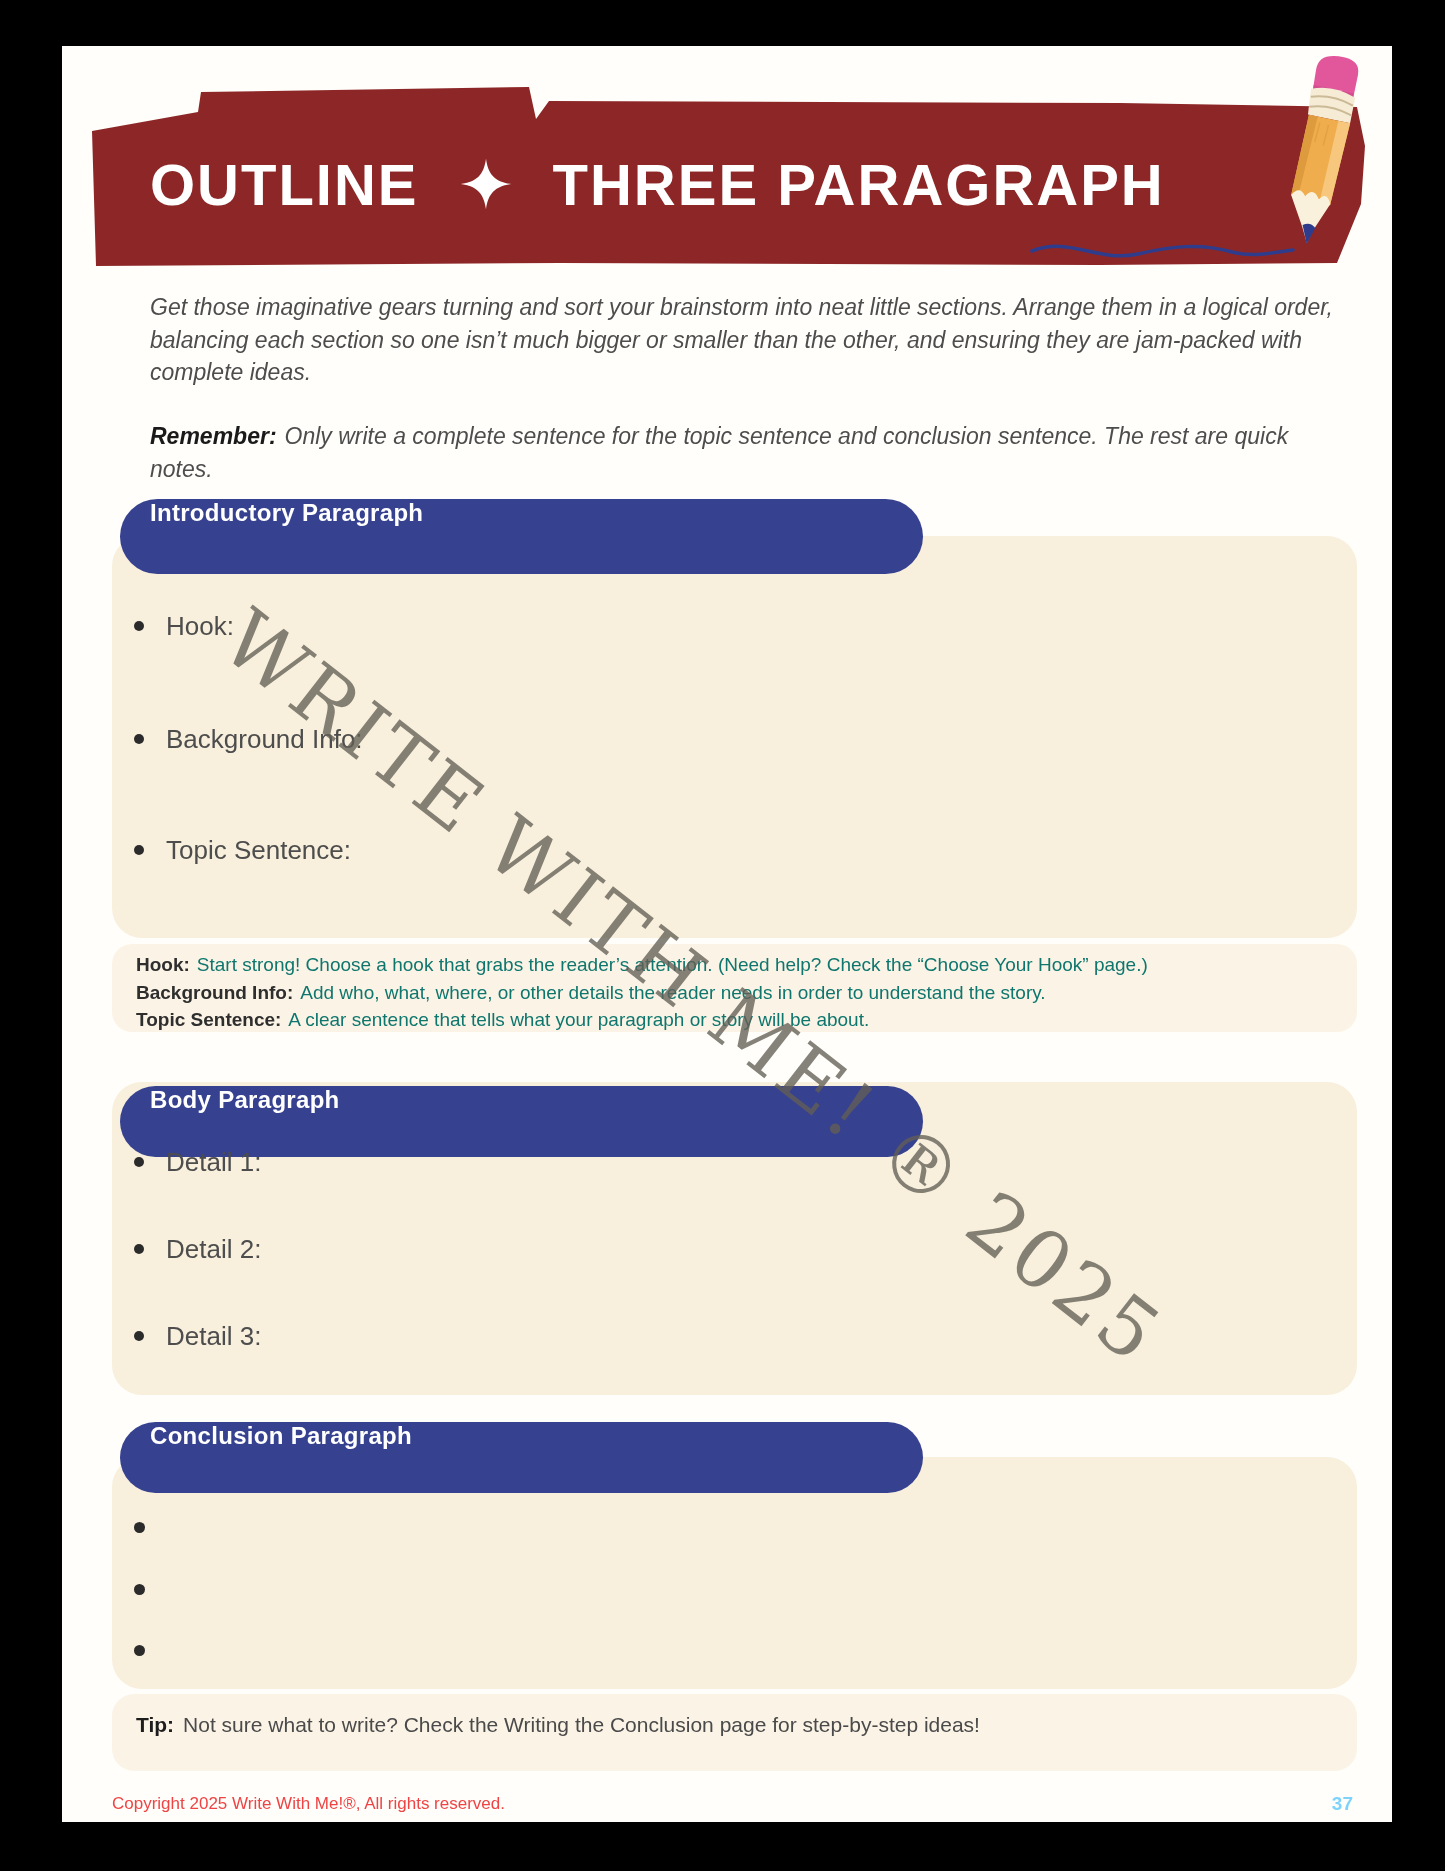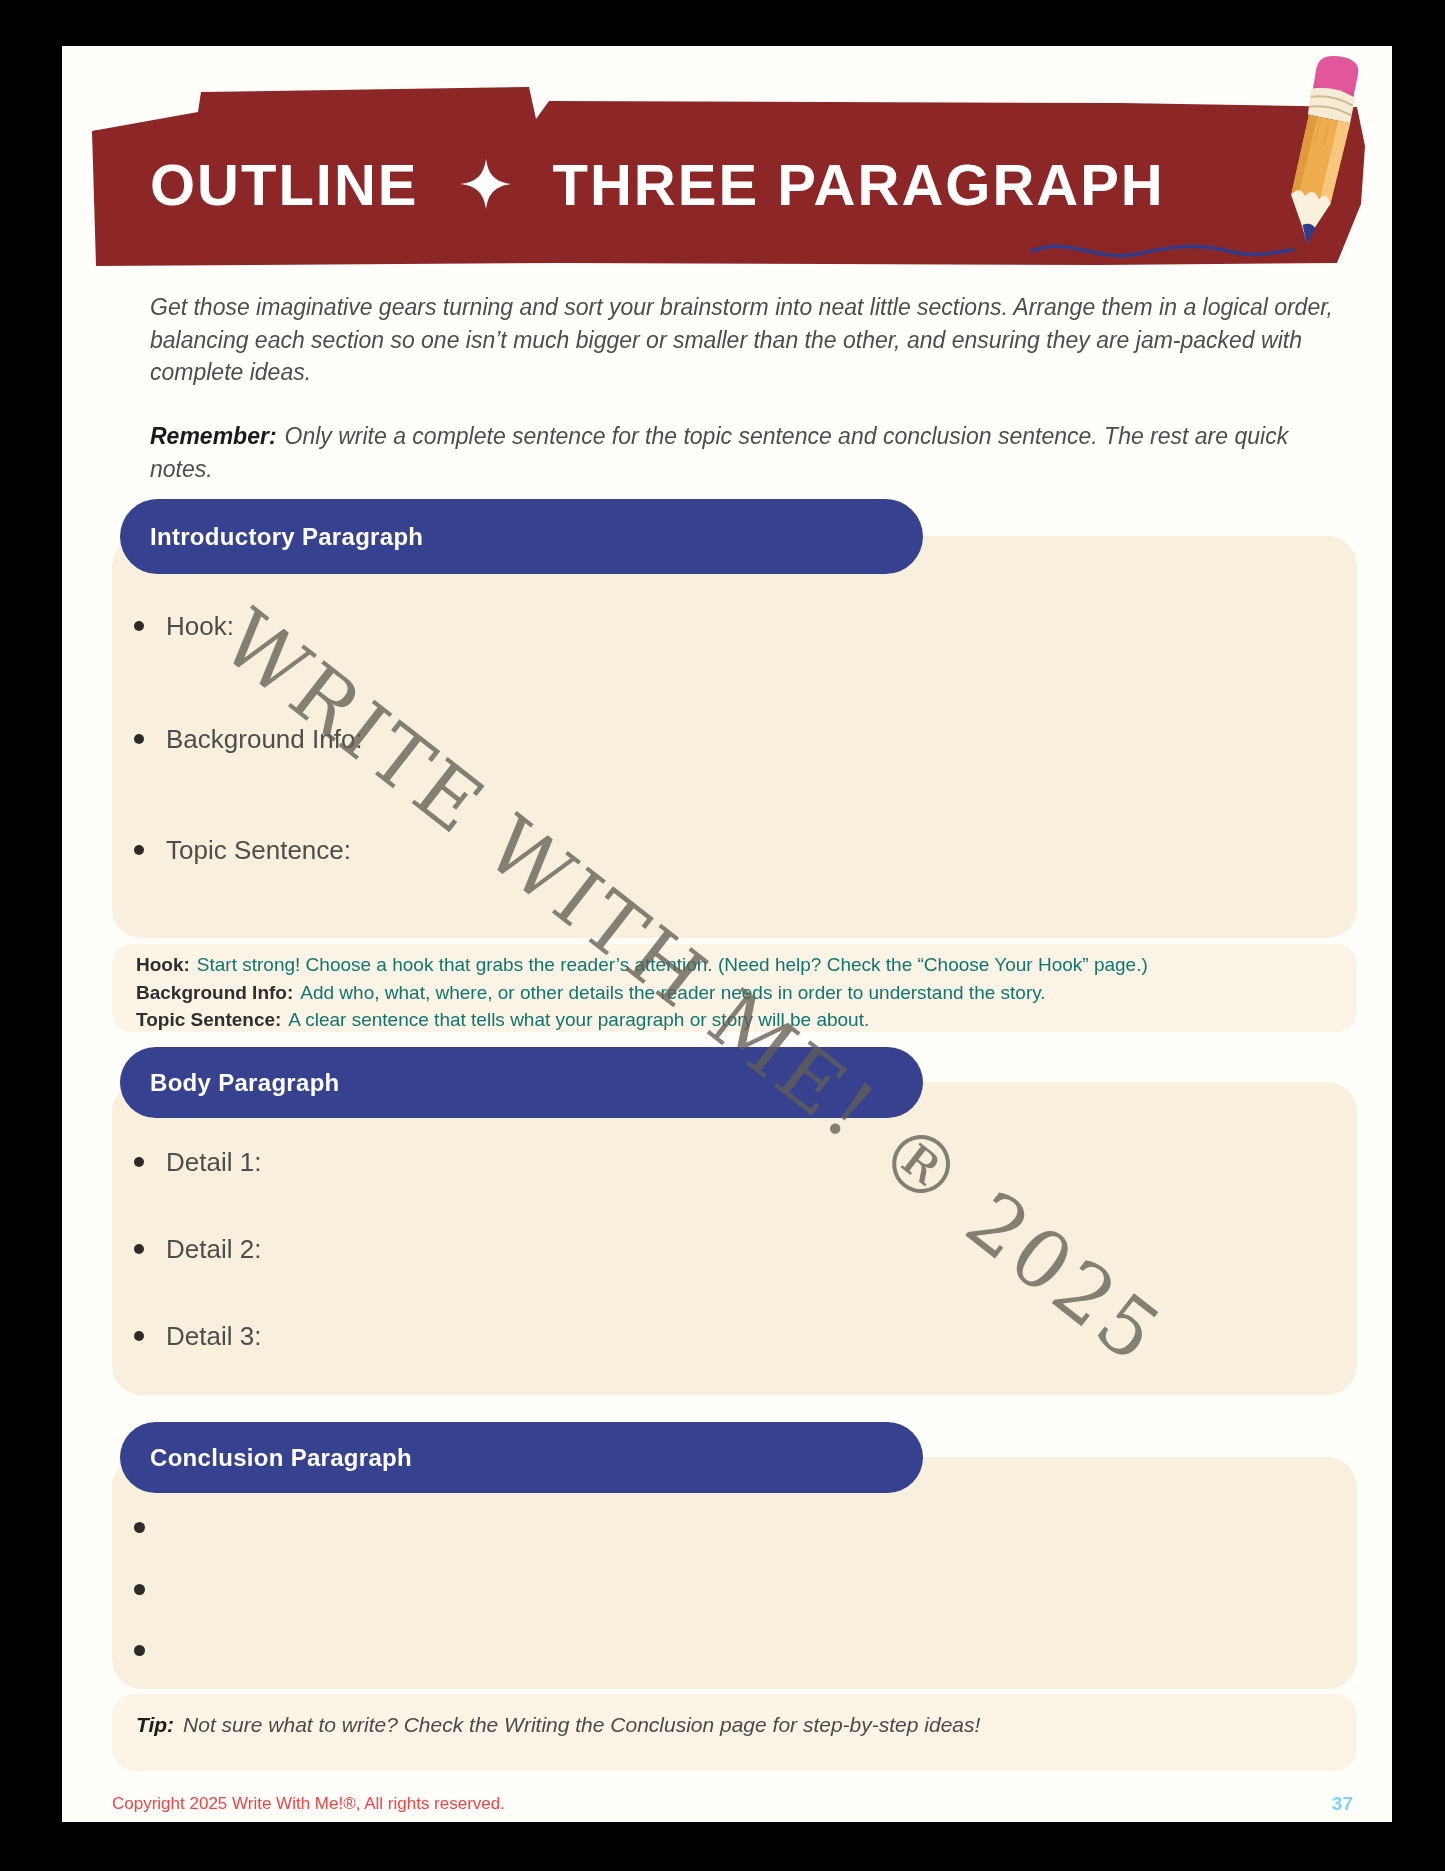--- a/index.html
+++ b/index.html
@@ -7,32 +7,32 @@
           font-family:"Liberation Sans",sans-serif;}
   .page{position:absolute;left:62px;top:46px;width:1330px;height:1776px;background:#FFFEFA;}
   .art{position:absolute;left:0;top:0;z-index:1;}
   .title-row{position:absolute;left:150px;top:142px;height:84px;display:flex;align-items:center;
              gap:40px;z-index:2;color:#FFFFFF;font-weight:800;font-size:58px;letter-spacing:2px;
              white-space:nowrap;}
   .para{position:absolute;left:112px;width:1190px;font-style:italic;font-size:23px;
         line-height:32.5px;color:#4D4D4D;z-index:2;margin-left:38px;}
   .remember-label{font-weight:bold;font-style:italic;color:#1a1a1a;margin-right:8px;}
   .pill{position:absolute;left:120px;width:803px;border-radius:38px;background:#36418F;
-        display:flex;align-items:center;z-index:3;}
+        display:flex;align-items:flex-start;z-index:3;}
   .pill-label{padding-left:30px;color:#fff;font-weight:bold;font-size:24px;letter-spacing:.3px;}
   .panel{position:absolute;left:112px;width:1245px;background:#F8EFDC;border-radius:30px;z-index:2;}
   .strip{position:absolute;left:112px;width:1245px;background:#FBF4E6;border-radius:20px;z-index:2;}
   .bullet-row{position:absolute;left:120px;height:40px;display:flex;align-items:center;gap:22px;z-index:4;}
   .dot{width:10px;height:10px;border-radius:50%;background:#2b2b2b;margin-left:14px;flex:0 0 auto;}
   .dot.big{width:11px;height:11px;}
   .bullet-label{font-size:26px;color:#4D4D4D;}
   .notes{position:absolute;left:136px;top:951px;z-index:4;font-size:19px;line-height:27.5px;}
   .note-label{font-weight:bold;color:#2E2E2E;margin-right:7px;}
   .note-text{color:#0f766e;}
-  .tip-content{position:absolute;left:136px;top:1713px;z-index:4;font-size:21px;font-style:italic;}
+  .tip-content{position:absolute;left:136px;top:1713px;z-index:4;font-size:21px;}
   .tip-label{font-weight:bold;color:#1d1d1d;margin-right:9px;}
   .tip-text{color:#4A4A4A;}
   .watermark{position:absolute;left:262px;top:592px;z-index:60;white-space:nowrap;
              font-family:"DejaVu Serif",serif;font-size:80px;letter-spacing:4px;
              color:rgba(99,95,86,0.78);transform:rotate(38deg);transform-origin:0 0;pointer-events:none;}
   .footer-left{position:absolute;left:112px;top:1794px;font-size:17px;color:#ef4444;z-index:2;}
   .footer-right{position:absolute;right:92px;top:1793px;font-size:19px;font-weight:bold;color:#7dd3fc;z-index:2;}
 </style>
 </head>
 <body>
@@ -95,21 +95,21 @@
     </div>
     <div>
       <span class="note-label">Background Info:</span><span class="note-text">Add who, what, where, or other details the reader needs in order to understand the story.</span>
     </div>
     <div>
       <span class="note-label">Topic Sentence:</span><span class="note-text">A clear sentence that tells what your paragraph or story will be about.</span>
     </div>
   </div>
 
   <div class="panel" style="top:1082px;height:313px"></div>
-  <div class="pill" style="top:1047px;height:71px">
+  <div class="pill" style="top:1086px;height:71px">
     <span class="pill-label">Body Paragraph</span>
   </div>
   <div class="bullet-row" style="top:1142px">
     <span class="dot"></span>
     <span class="bullet-label">Detail 1:</span>
   </div>
   <div class="bullet-row" style="top:1229px">
     <span class="dot"></span>
     <span class="bullet-label">Detail 2:</span>
   </div>

